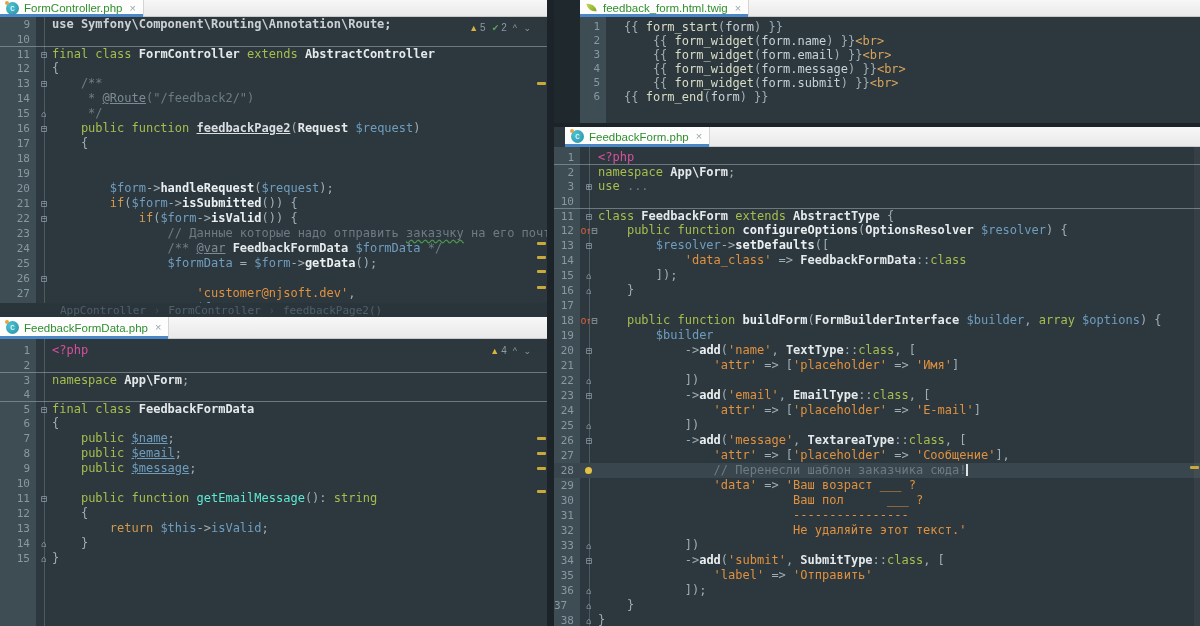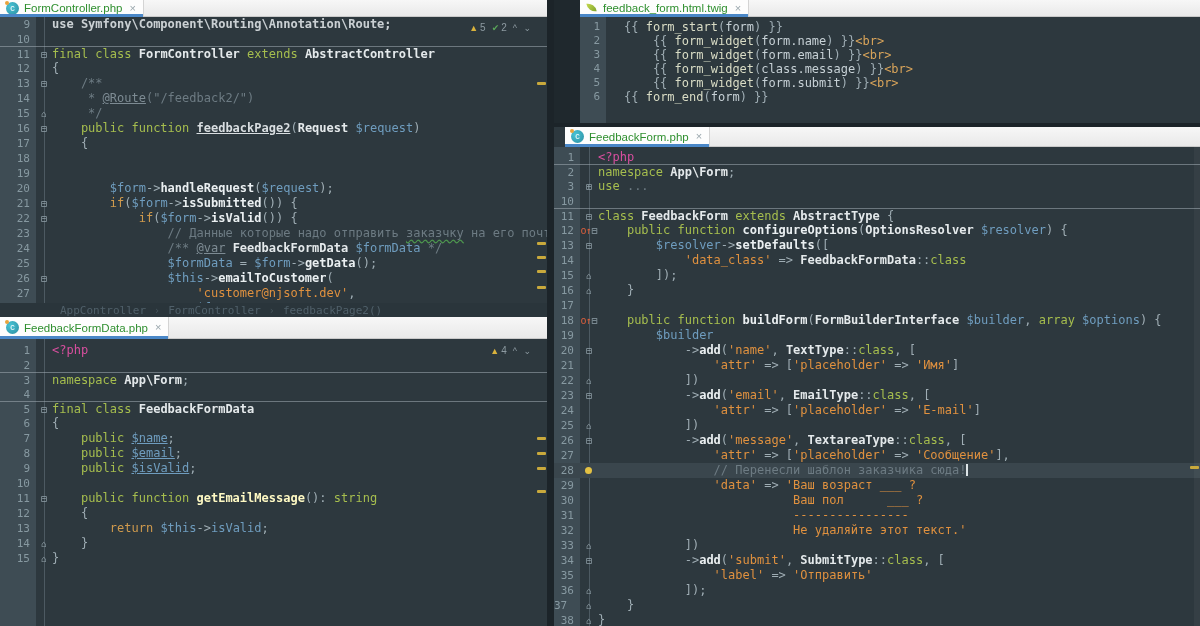--- a/index.html
+++ b/index.html
@@ -51,21 +51,21 @@
   .tk-v  { color:#6f9dbf; }
   .tk-vu { color:#6f9dbf; text-decoration:underline; }
   .tk-m  { color:#eaeff1; font-weight:bold; }
   .tk-cl { color:#e4e9eb; font-weight:bold; }
   .tk-t  { color:#c7d1d6; }
   .tk-p  { color:#9fadb4; }
   .tk-cm { color:#6d7b83; }
   .tk-du { color:#7d8b93; text-decoration:underline; }
   .tk-cmw{ color:#6d7b83; text-decoration:underline wavy #4e9a4e; text-underline-offset:2px; }
   .tk-ph { color:#d84f9f; }
-  .tk-gr { color:#fef9c3;font-weight:bold; }
+  .tk-gr { color:#5eead4; }
   .tk-gst{ color:#e6ebee; font-weight:bold; opacity:.85; }
   .tk-u  { color:#d9dee1; font-weight:bold; text-decoration:underline; }
   .tk-tw { color:#d9dcc5; }
   .tk-tag{ color:#d9a45a; }
 
   .widget { position:absolute; display:flex; align-items:center; gap:6px; z-index:4;
     font-family:"Liberation Sans","DejaVu Sans",sans-serif; font-size:10px; color:#8d9aa1; }
   .w-warn::before { content:"▲"; color:#d9b23c; font-size:9px; margin-right:2px; }
   .w-ok::before { content:"✔"; color:#5aa659; font-size:9px; margin-right:2px; }
   .w-chev { color:#8d9aa1; font-size:9px; letter-spacing:2px; }
@@ -181,21 +181,20 @@
           <span class="code"><span class="tk-cm">                /** </span><span class="tk-du">@var</span><span class="tk-cm"> </span><span class="tk-cl">FeedbackFormData</span><span class="tk-cm"> </span><span class="tk-v">$formData</span><span class="tk-cm"> */</span></span>
         </div>
         <div class="row" style="height: 15px; line-height: 15px;">
           <span class="ln" style="width: 36px; padding-right: 6px;">25</span>
           <span class="fold" style="width: 16px;"></span>
           <span class="code"><span class="tk-t">                </span><span class="tk-v">$formData</span><span class="tk-p"> = </span><span class="tk-v">$form</span><span class="tk-p">-&gt;</span><span class="tk-m">getData</span><span class="tk-p">();</span></span>
         </div>
         <div class="row" style="height: 15px; line-height: 15px;">
           <span class="ln" style="width: 36px; padding-right: 6px;">26</span>
           <span class="fold" style="width: 16px;"><span class="fg">⊟</span></span>
-          <span class="code"><span class="tk-t">                </span><span class="tk-v">$this</span><span class="tk-p">-&gt;</span><span class="tk-m">emailToCustomer</span><span class="tk-p">(</span></span>
         </div>
         <div class="row" style="height: 15px; line-height: 15px;">
           <span class="ln" style="width: 36px; padding-right: 6px;">27</span>
           <span class="fold" style="width: 16px;"></span>
           <span class="code"><span class="tk-s">                    'customer@njsoft.dev'</span><span class="tk-p">,</span></span>
         </div>
         <div class="row" style="height: 15px; line-height: 15px;">
           <span class="ln" style="width: 36px; padding-right: 6px;">28</span>
           <span class="fold" style="width: 16px;"></span>
           <span class="code"><span class="tk-v">                    $formData</span></span>
@@ -267,21 +266,21 @@
           <span class="code"><span class="tk-t">    </span><span class="tk-k">public </span><span class="tk-vu">$name</span><span class="tk-p">;</span></span>
         </div>
         <div class="row" style="height: 15px; line-height: 15px;">
           <span class="ln" style="width: 36px; padding-right: 6px;">8</span>
           <span class="fold" style="width: 16px;"></span>
           <span class="code"><span class="tk-t">    </span><span class="tk-k">public </span><span class="tk-vu">$email</span><span class="tk-p">;</span></span>
         </div>
         <div class="row" style="height: 15px; line-height: 15px;">
           <span class="ln" style="width: 36px; padding-right: 6px;">9</span>
           <span class="fold" style="width: 16px;"></span>
-          <span class="code"><span class="tk-t">    </span><span class="tk-k">public </span><span class="tk-vu">$isValid</span><span class="tk-p">;</span></span>
+          <span class="code"><span class="tk-t">    </span><span class="tk-k">public </span><span class="tk-vu">$message</span><span class="tk-p">;</span></span>
         </div>
         <div class="row" style="height: 15px; line-height: 15px;">
           <span class="ln" style="width: 36px; padding-right: 6px;">10</span>
           <span class="fold" style="width: 16px;"></span>
           <span class="code"></span>
         </div>
         <div class="row" style="height: 15px; line-height: 15px;">
           <span class="ln" style="width: 36px; padding-right: 6px;">11</span>
           <span class="fold" style="width: 16px;"><span class="fg">⊟</span></span>
           <span class="code"><span class="tk-t">    </span><span class="tk-k">public function </span><span class="tk-gr">getEmailMessage</span><span class="tk-p">(): </span><span class="tk-k">string</span></span>
@@ -336,21 +335,21 @@
           <span class="code"><span class="tk-p">    {{ </span><span class="tk-tw">form_widget</span><span class="tk-p">(</span><span class="tk-t">form.name</span><span class="tk-p">) }}</span><span class="tk-tag">&lt;br&gt;</span></span>
         </div>
         <div class="row" style="height: 14px; line-height: 14px;">
           <span class="ln" style="width: 26px; padding-right: 6px;">3</span>
           <span class="fold" style="width: 18px;"></span>
           <span class="code"><span class="tk-p">    {{ </span><span class="tk-tw">form_widget</span><span class="tk-p">(</span><span class="tk-t">form.email</span><span class="tk-p">) }}</span><span class="tk-tag">&lt;br&gt;</span></span>
         </div>
         <div class="row" style="height: 14px; line-height: 14px;">
           <span class="ln" style="width: 26px; padding-right: 6px;">4</span>
           <span class="fold" style="width: 18px;"></span>
-          <span class="code"><span class="tk-p">    {{ </span><span class="tk-tw">form_widget</span><span class="tk-p">(</span><span class="tk-t">class.message</span><span class="tk-p">) }}</span><span class="tk-tag">&lt;br&gt;</span></span>
+          <span class="code"><span class="tk-p">    {{ </span><span class="tk-tw">form_widget</span><span class="tk-p">(</span><span class="tk-t">form.message</span><span class="tk-p">) }}</span><span class="tk-tag">&lt;br&gt;</span></span>
         </div>
         <div class="row" style="height: 14px; line-height: 14px;">
           <span class="ln" style="width: 26px; padding-right: 6px;">5</span>
           <span class="fold" style="width: 18px;"></span>
           <span class="code"><span class="tk-p">    {{ </span><span class="tk-tw">form_widget</span><span class="tk-p">(</span><span class="tk-t">form.submit</span><span class="tk-p">) }}</span><span class="tk-tag">&lt;br&gt;</span></span>
         </div>
         <div class="row" style="height: 14px; line-height: 14px;">
           <span class="ln" style="width: 26px; padding-right: 6px;">6</span>
           <span class="fold" style="width: 18px;"></span>
           <span class="code"><span class="tk-p">{{ </span><span class="tk-tw">form_end</span><span class="tk-p">(</span><span class="tk-t">form</span><span class="tk-p">) }}</span></span>

